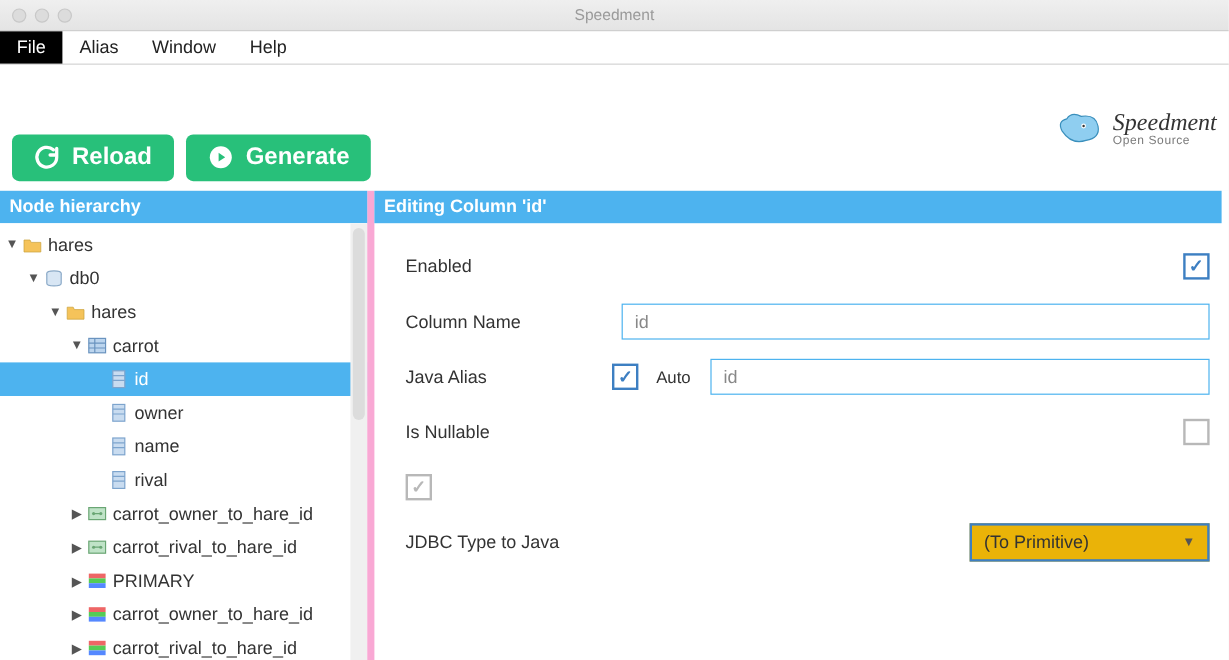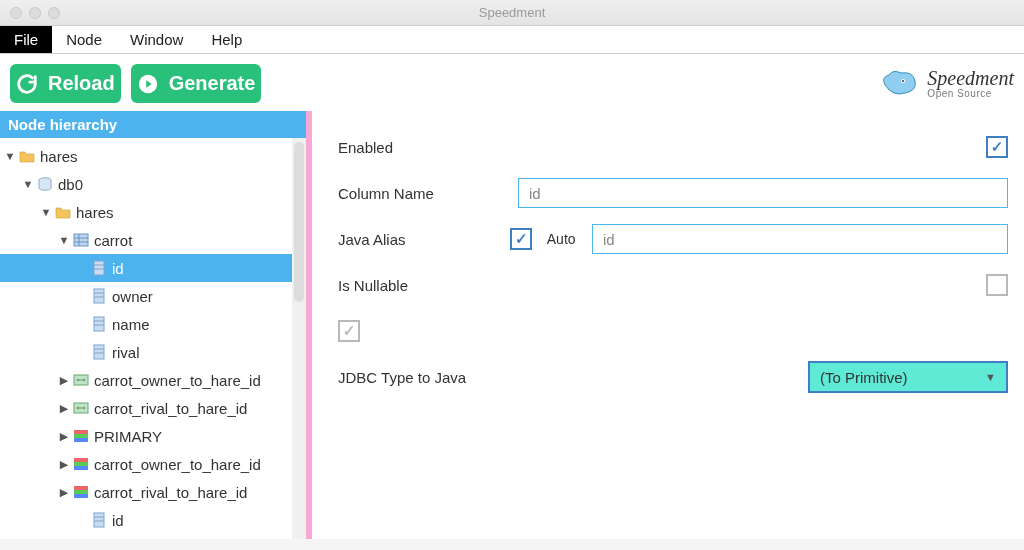--- a/index.html
+++ b/index.html
@@ -11,21 +11,21 @@
   .traffic span { width:12px; height:12px; border-radius:50%; background:#dcdcdc; border:1px solid #c8c8c8; }
   .title { position:absolute; left:0; right:0; text-align:center; font-size:13px; color:#9a9a9a; }
 
   
   .menubar { display:flex; background:#fff; border-bottom:1px solid #ccc; font-size:15px; }
   .menuitem { padding:5px 14px; color:#222; cursor:default; }
   .menuitem.active { background:#000000; color:#fff; }
 
   
   .toolbar { display:flex; align-items:center; padding:10px 10px 8px 10px; background:#fff; }
-  .btn { display:flex; align-items:flex-end; background:#28c07a; color:#fff; border-radius:6px; padding:8px 6px; font-size:20px; font-weight:600; margin-right:10px; cursor:pointer; }
+  .btn { display:flex; align-items:flex-start; background:#28c07a; color:#fff; border-radius:6px; padding:8px 18px; font-size:20px; font-weight:600; margin-right:10px; cursor:pointer;margin-top:48px; }
   .btn svg { margin-right:10px; }
   .logo { margin-left:auto; display:flex; align-items:center; }
   .logo-text { margin-left:8px; line-height:1.05; }
   .logo-text .t1 { font-family: Georgia, serif; font-style:italic; font-size:20px; color:#333; }
   .logo-text .t2 { font-size:10px; color:#7a7a7a; letter-spacing:0.5px; }
 
   
   .main { display:flex; height: calc(550px - 26px - 34px - 62px); background:#fff; }
   .leftcol { width:312px; display:flex; flex-direction:column; border-right:6px solid #f9a8d4; }
   .rightcol { flex:1; display:flex; flex-direction:column; padding-right:6px; }
@@ -46,21 +46,21 @@
   
   .form { padding:16px 10px 0 26px; }
   .frow { display:flex; align-items:center; min-height:40px; margin-bottom:6px;justify-content:space-between; }
   .flabel { width:164px; font-size:15px; color:#333; }
   .checkbox { width:22px; height:22px; border:2px solid #3d7fc2; display:inline-flex; align-items:center; justify-content:center; background:#fff; }
   .checkbox.gray { border-color:#b8b8b8; }
   .check { color:#3d7fc2; font-weight:bold; font-size:15px; }
   .check.gray { color:#b8b8b8; }
   .textin { flex:1; max-width:490px; height:30px; border:1px solid #4db3ef; padding:0 10px; font-size:15px; color:#888; background:#fff; }
   .autolbl { font-size:14px; color:#333; margin:0 8px 0 6px; }
-  .select { width:200px; height:32px; border:2px solid #3d7fc2; display:flex; align-items:center; padding:0 10px; font-size:15px; color:#333; position:relative; background:#5eead4; }
+  .select { width:200px; height:32px; border:2px solid #3d7fc2; display:flex; align-items:center; padding:0 10px; font-size:15px; color:#333; position:relative; background:#eab308; }
   .select .caret { position:absolute; right:10px; font-size:11px; color:#555; }
 
   
   .ic-folder { fill:#f5c35a; stroke:#caa13a; }
   .ic-db { fill:#d8e6f4; stroke:#8aa9c7; }
   .ic-table { fill:#bcd5ee; stroke:#6a93bf; }
   .ic-col { fill:#c9dcf0; stroke:#7da4cd; }
   .ic-fk { fill:#bfe3c7; stroke:#6aa674; }
   .ic-pk rect:first-child { fill:#e66; }
   .ic-pk rect:nth-child(2) { fill:#5c5; }
@@ -73,21 +73,21 @@
   <div class="traffic">
     <span></span>
     <span></span>
     <span></span>
   </div>
   <div class="title">Speedment</div>
 </div>
 
 <div class="menubar">
   <div class="menuitem active">File</div>
-  <div class="menuitem">Node</div>
+  <div class="menuitem">Alias</div>
   <div class="menuitem">Window</div>
   <div class="menuitem">Help</div>
 </div>
 
 <div class="toolbar">
   <div class="btn">
     <svg width="22" height="22" viewBox="0 0 24 24" fill="none" stroke="#fff" stroke-width="3" stroke-linecap="round">
         <path d="M21 12a9 9 0 1 1-3-6.7"></path>
         <path d="M21 4v6h-6"></path>
       </svg>
@@ -272,20 +272,21 @@
             <span>id</span>
           </div>
         </div>
       <div class="scrollbar">
           <div class="thumb"></div>
         </div>
     </div>
   </div>
 
   <div class="rightcol">
+    <div class="panel-title">Editing Column 'id'</div>
     <div class="form">
 
       <div class="frow">
         <div class="flabel">Enabled</div>
         <div class="checkbox">
             <span class="check">✓</span>
           </div>
       </div>
 
       <div class="frow">

